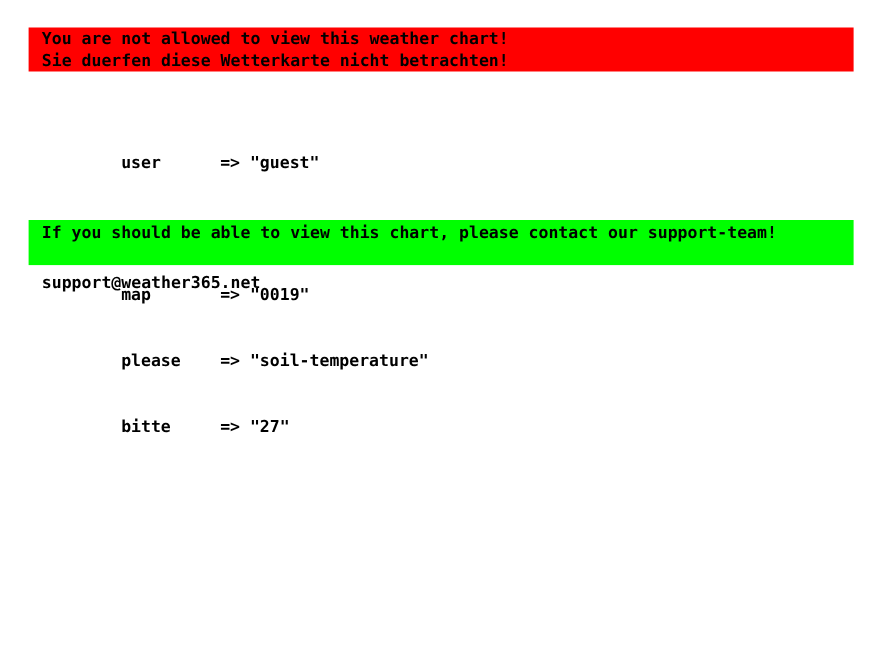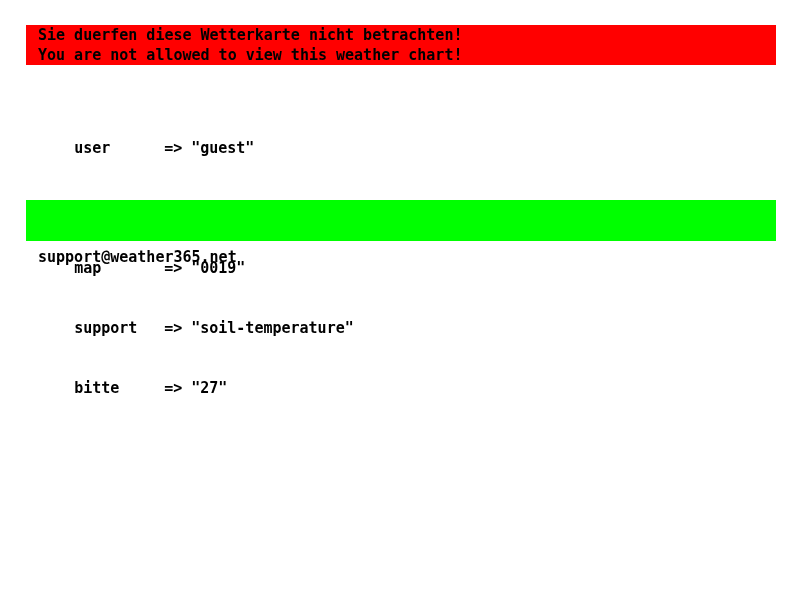--- a/index.html
+++ b/index.html
@@ -23,56 +23,57 @@
   .banner-error { top: 25px; height: 40px; }
   .banner-info  { top: 200px; height: 41px; padding-top: 1px; }
   .banner div { white-space: pre; }
   .details {
     position: absolute;
     left: 38px;
     top: 78px;
     white-space: pre;
   }
   .kv-row { height: 20px; }
-  .kv-key { display: inline-block; width: 90px; }
+  .kv-key { display: inline-block; width: 90px; margin-left: 36px; }
   .kv-arrow { display: inline-block; margin-right: 9px; }
   .footer {
     position: absolute;
     left: 38px;
     top: 247px;
     width: 730px;
     display: flex;
     justify-content: flex-start;
     white-space: pre;
   }
 </style>
 </head>
 <body style="background: rgb(255, 255, 255); color: rgb(0, 0, 0);">
 
 <div class="banner banner-error" id="error-banner" style="background: rgb(255, 0, 0);">
+  <div>You are not allowed to view this weather chart!</div>
   <div>Sie duerfen diese Wetterkarte nicht betrachten!</div>
-  <div>You are not allowed to view this weather chart!</div>
 </div>
 
 <div class="details">
   <div class="kv-row">
     <span class="kv-key">user</span><span class="kv-arrow">=&gt;</span><span class="kv-value">"guest"</span>
   </div>
   <div class="kv-row">
     <span class="kv-key">component</span><span class="kv-arrow">=&gt;</span><span class="kv-value">"Weather Maps"</span>
   </div>
   <div class="kv-row">
     <span class="kv-key">map</span><span class="kv-arrow">=&gt;</span><span class="kv-value">"0019"</span>
   </div>
   <div class="kv-row">
-    <span class="kv-key">support</span><span class="kv-arrow">=&gt;</span><span class="kv-value">"soil-temperature"</span>
+    <span class="kv-key">please</span><span class="kv-arrow">=&gt;</span><span class="kv-value">"soil-temperature"</span>
   </div>
   <div class="kv-row">
     <span class="kv-key">bitte</span><span class="kv-arrow">=&gt;</span><span class="kv-value">"27"</span>
   </div>
 </div>
 
 <div class="banner banner-info" id="info-banner" style="background: rgb(0, 255, 0);">
+  <div>If you should be able to view this chart, please contact our support-team!</div>
 </div>
 
 <div class="footer">
   <span>support@weather365.net</span>
 </div>
 
 </body></html>

